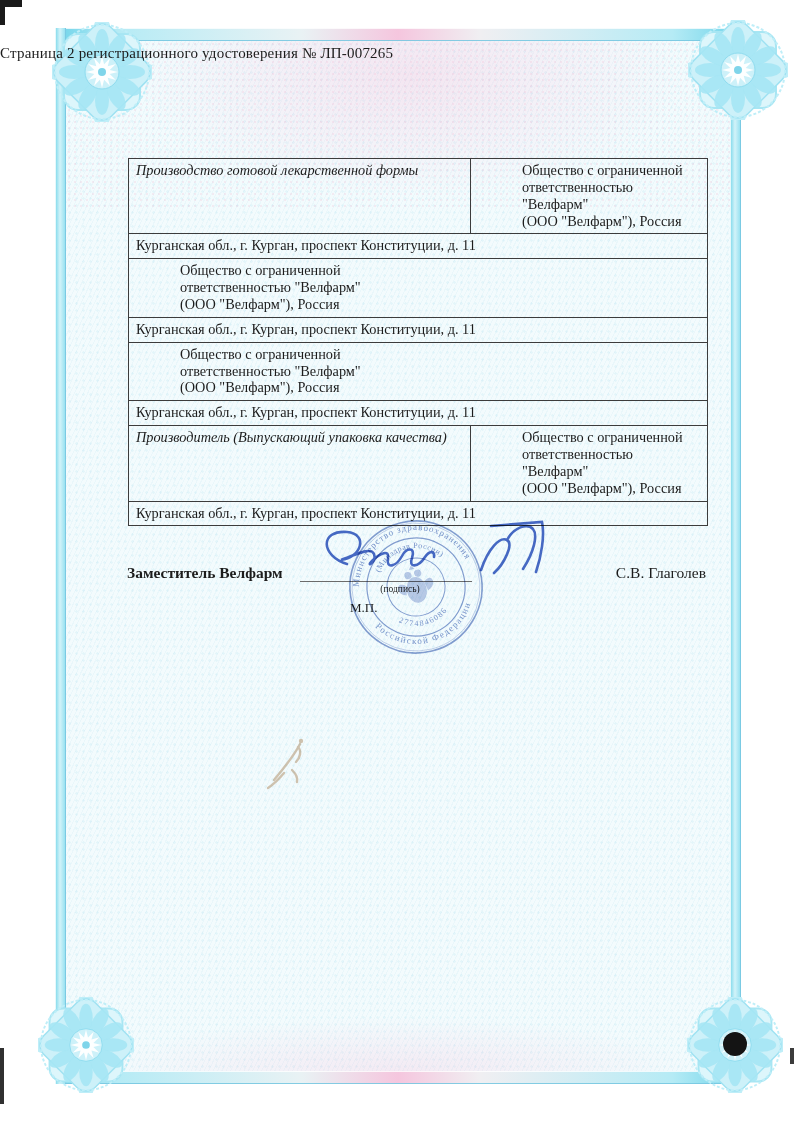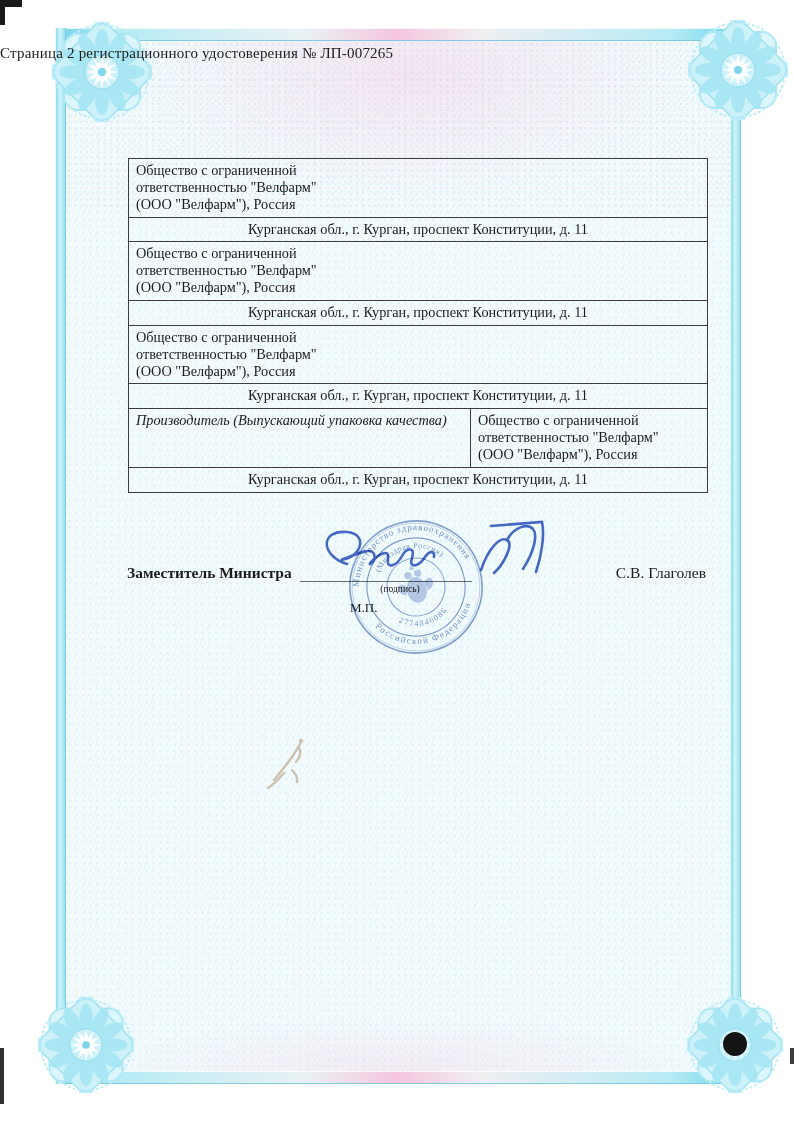--- a/index.html
+++ b/index.html
@@ -49,22 +49,22 @@
   
   .page-header{left:0;top:45px;width:794px;text-align:left;font-size:15px;letter-spacing:.2px;}
 
   
   .cert-table{left:128px;top:158px;width:578px;border:1px solid #3c3c3c;font-size:14.3px;line-height:1.18;}
   .trow{display:flex;border-top:1px solid #3c3c3c;}
   .trow:first-child{border-top:none;}
   .cell{padding:3px 7px 4px 7px;}
   .cell.head{font-weight:bold;width:100%;}
   .cell.stage{font-style:italic;width:327px;border-right:1px solid #3c3c3c;}
-  .cell.company{flex:1;white-space:pre-line;}
-  .cell.addr{width:100%;text-align:center;}
+  .cell.company{flex:1;white-space:pre-line;margin-left:44px;}
+  .cell.addr{width:100%;}
 
   
   .sig-title{left:127px;top:564px;font-weight:bold;font-size:15.5px;}
   .sig-name{right:88px;top:564px;font-weight:normal;font-size:15.5px;}
   .sig-line{left:300px;top:581px;width:172px;border-top:1px solid #6b6b6b;height:0;}
   .sig-caption{left:330px;top:584px;width:140px;text-align:center;font-size:9.5px;color:#222;}
   .sig-mp{left:350px;top:600px;width:110px;text-align:left;font-size:13px;}
 
   .stamp-svg{left:331px;top:502px;width:170px;height:170px;mix-blend-mode:multiply;transform:rotate(-14deg);}
   .signature-svg{left:295px;top:512px;width:270px;height:80px;mix-blend-mode:multiply;}
@@ -127,20 +127,21 @@
   <div class="abs corner-mark-h"></div>
   <div class="abs corner-mark-v"></div>
   <div class="abs edge-bar-left"></div>
   <div class="abs edge-bar-right"></div>
 
   <div class="abs page-header">Страница 2 регистрационного удостоверения № ЛП-007265</div>
 
   <div class="abs cert-table">
 
     <div class="trow">
+      <div class="cell stage">Производство готовой лекарственной формы</div>
       <div class="cell company">Общество с ограниченной
 ответственностью "Велфарм"
 (ООО "Велфарм"), Россия</div>
     </div>
     <div class="trow">
       <div class="cell addr">Курганская обл., г. Курган, проспект Конституции, д. 11</div>
     </div>
 
     <div class="trow">
       <div class="cell company">Общество с ограниченной
@@ -164,21 +165,21 @@
       <div class="cell stage">Производитель (Выпускающий упаковка качества)</div>
       <div class="cell company">Общество с ограниченной
 ответственностью "Велфарм"
 (ООО "Велфарм"), Россия</div>
     </div>
     <div class="trow">
       <div class="cell addr">Курганская обл., г. Курган, проспект Конституции, д. 11</div>
     </div>
   </div>
 
-  <div class="abs sig-title">Заместитель Министра</div>
+  <div class="abs sig-title">Заместитель Велфарм</div>
   <div class="abs sig-name">С.В. Глаголев</div>
   <div class="abs sig-line"></div>
   <div class="abs sig-caption">(подпись)</div>
   <div class="abs sig-mp">М.П.</div>
 
   <svg class="abs stamp-svg" viewBox="-85 -85 170 170">
     <g stroke="#6d89c6" fill="none" opacity=".8">
       <circle r="66" stroke-width="1.6"></circle>
       <circle r="64" stroke-width=".7" opacity=".6"></circle>
       <circle r="49" stroke-width="1.2"></circle>

